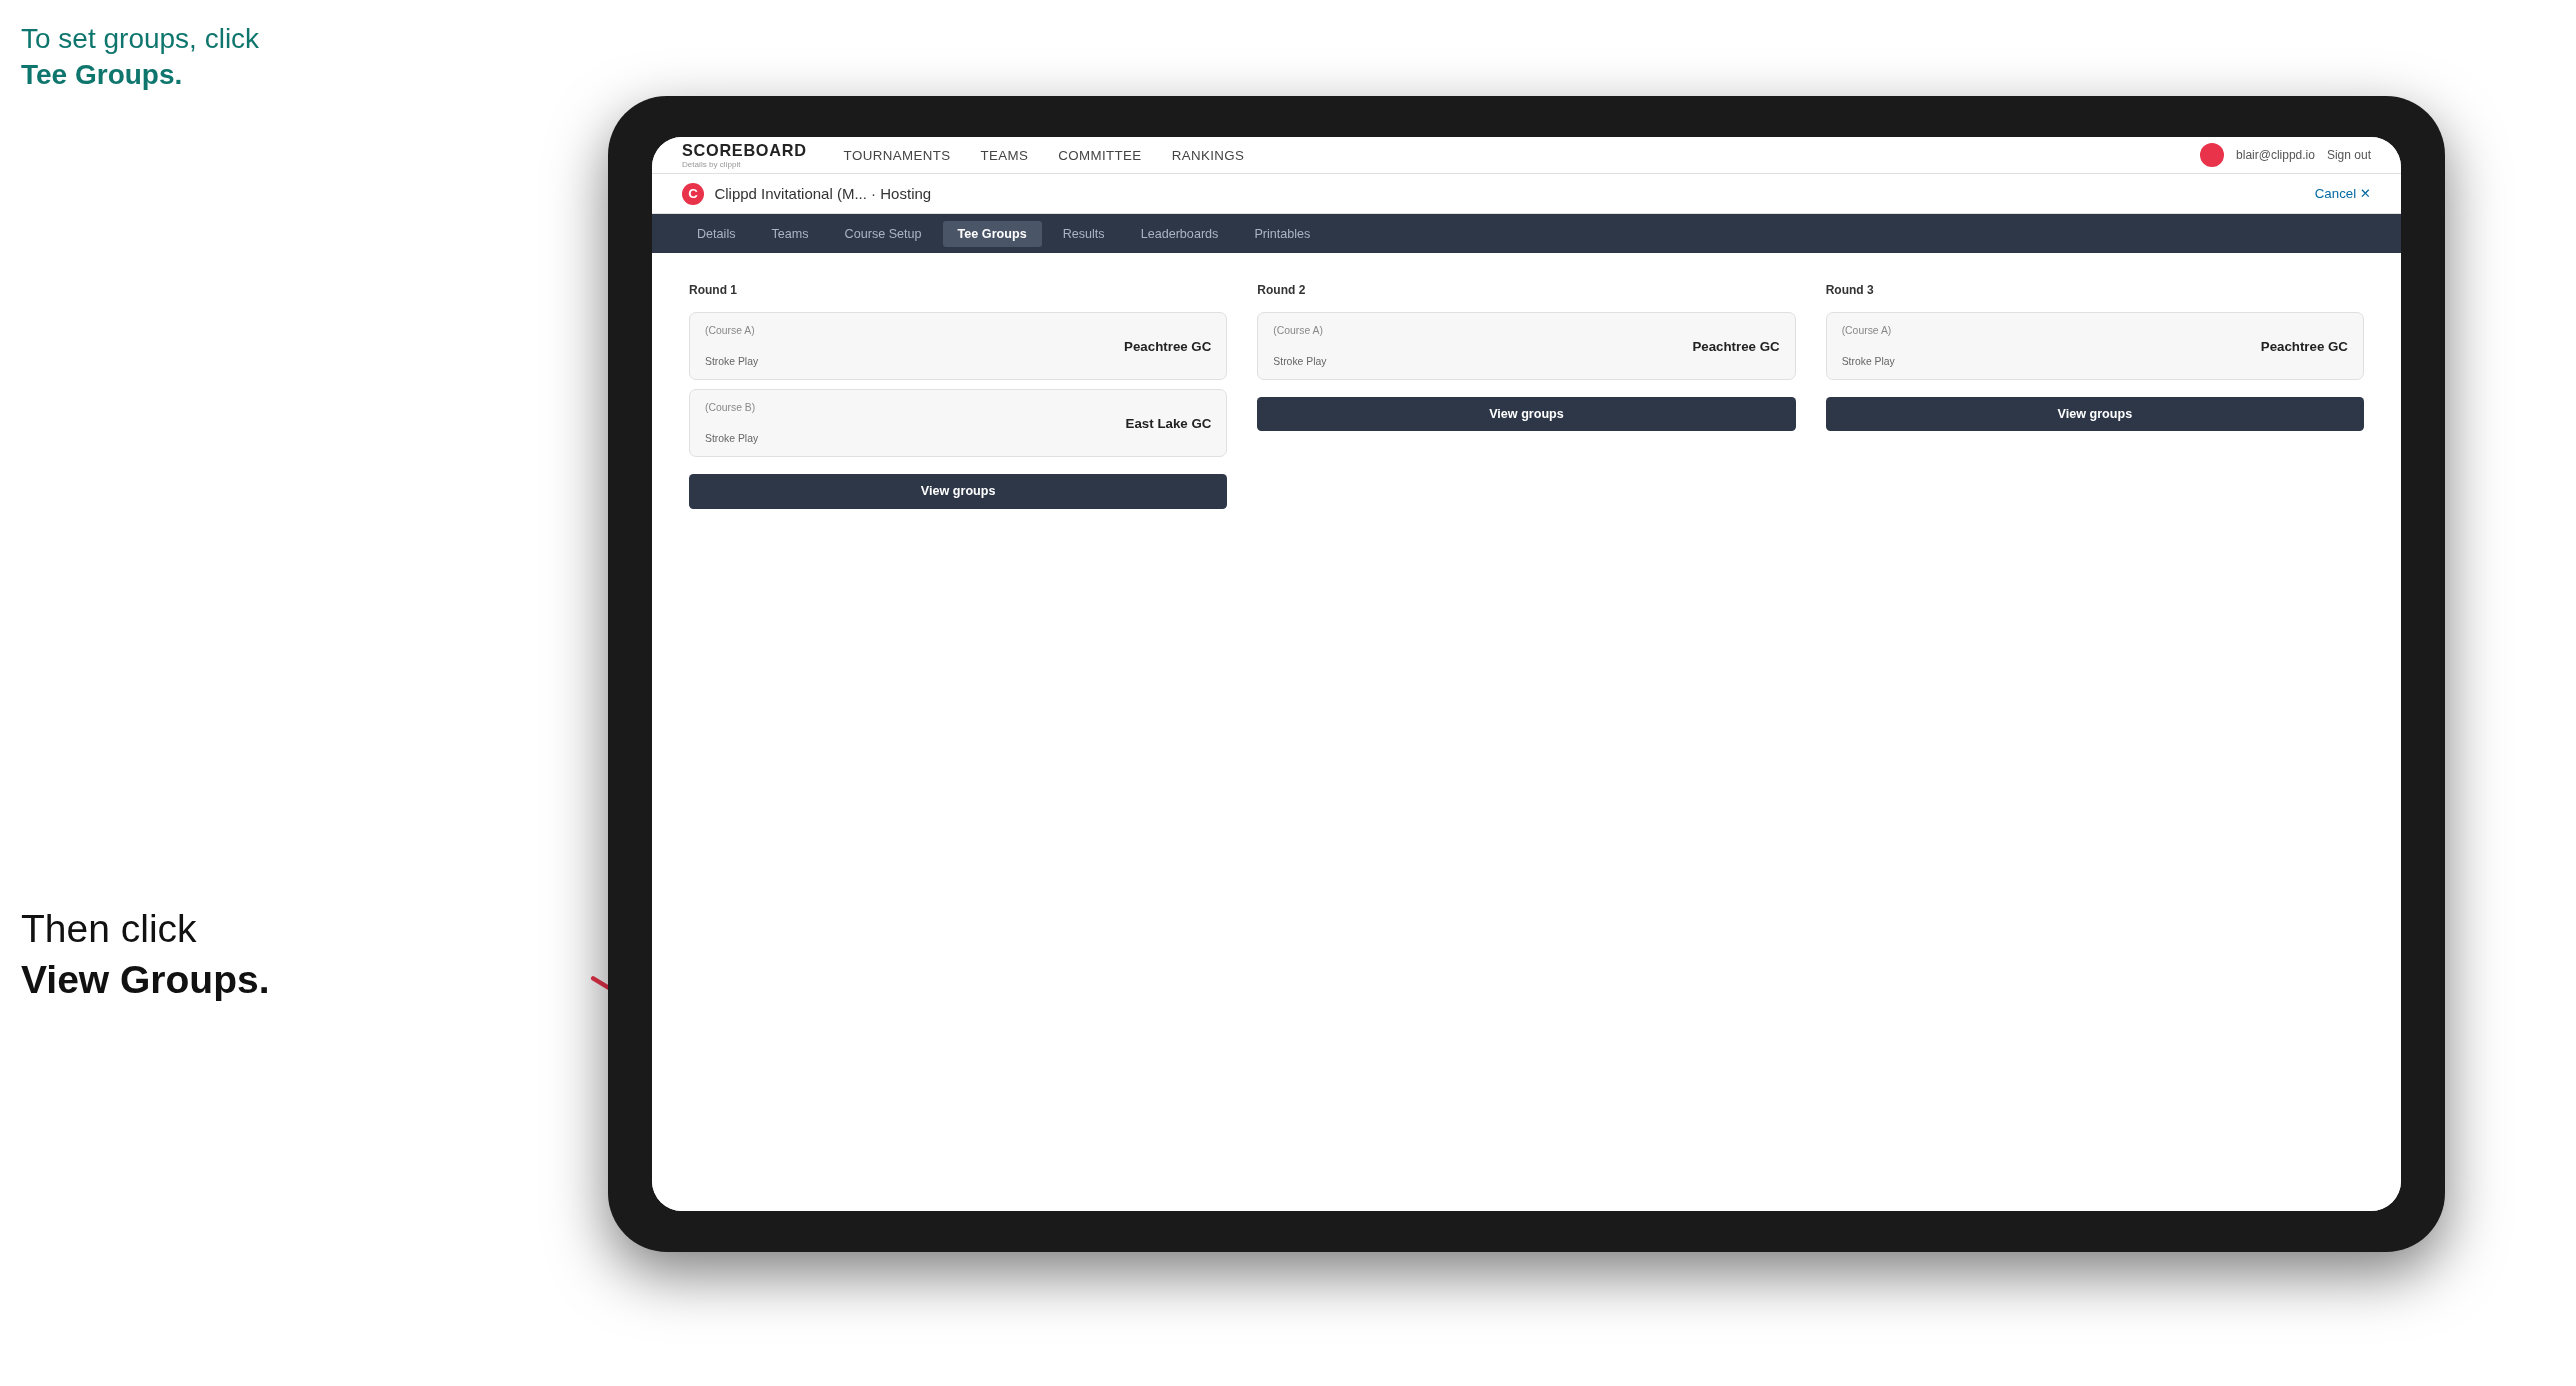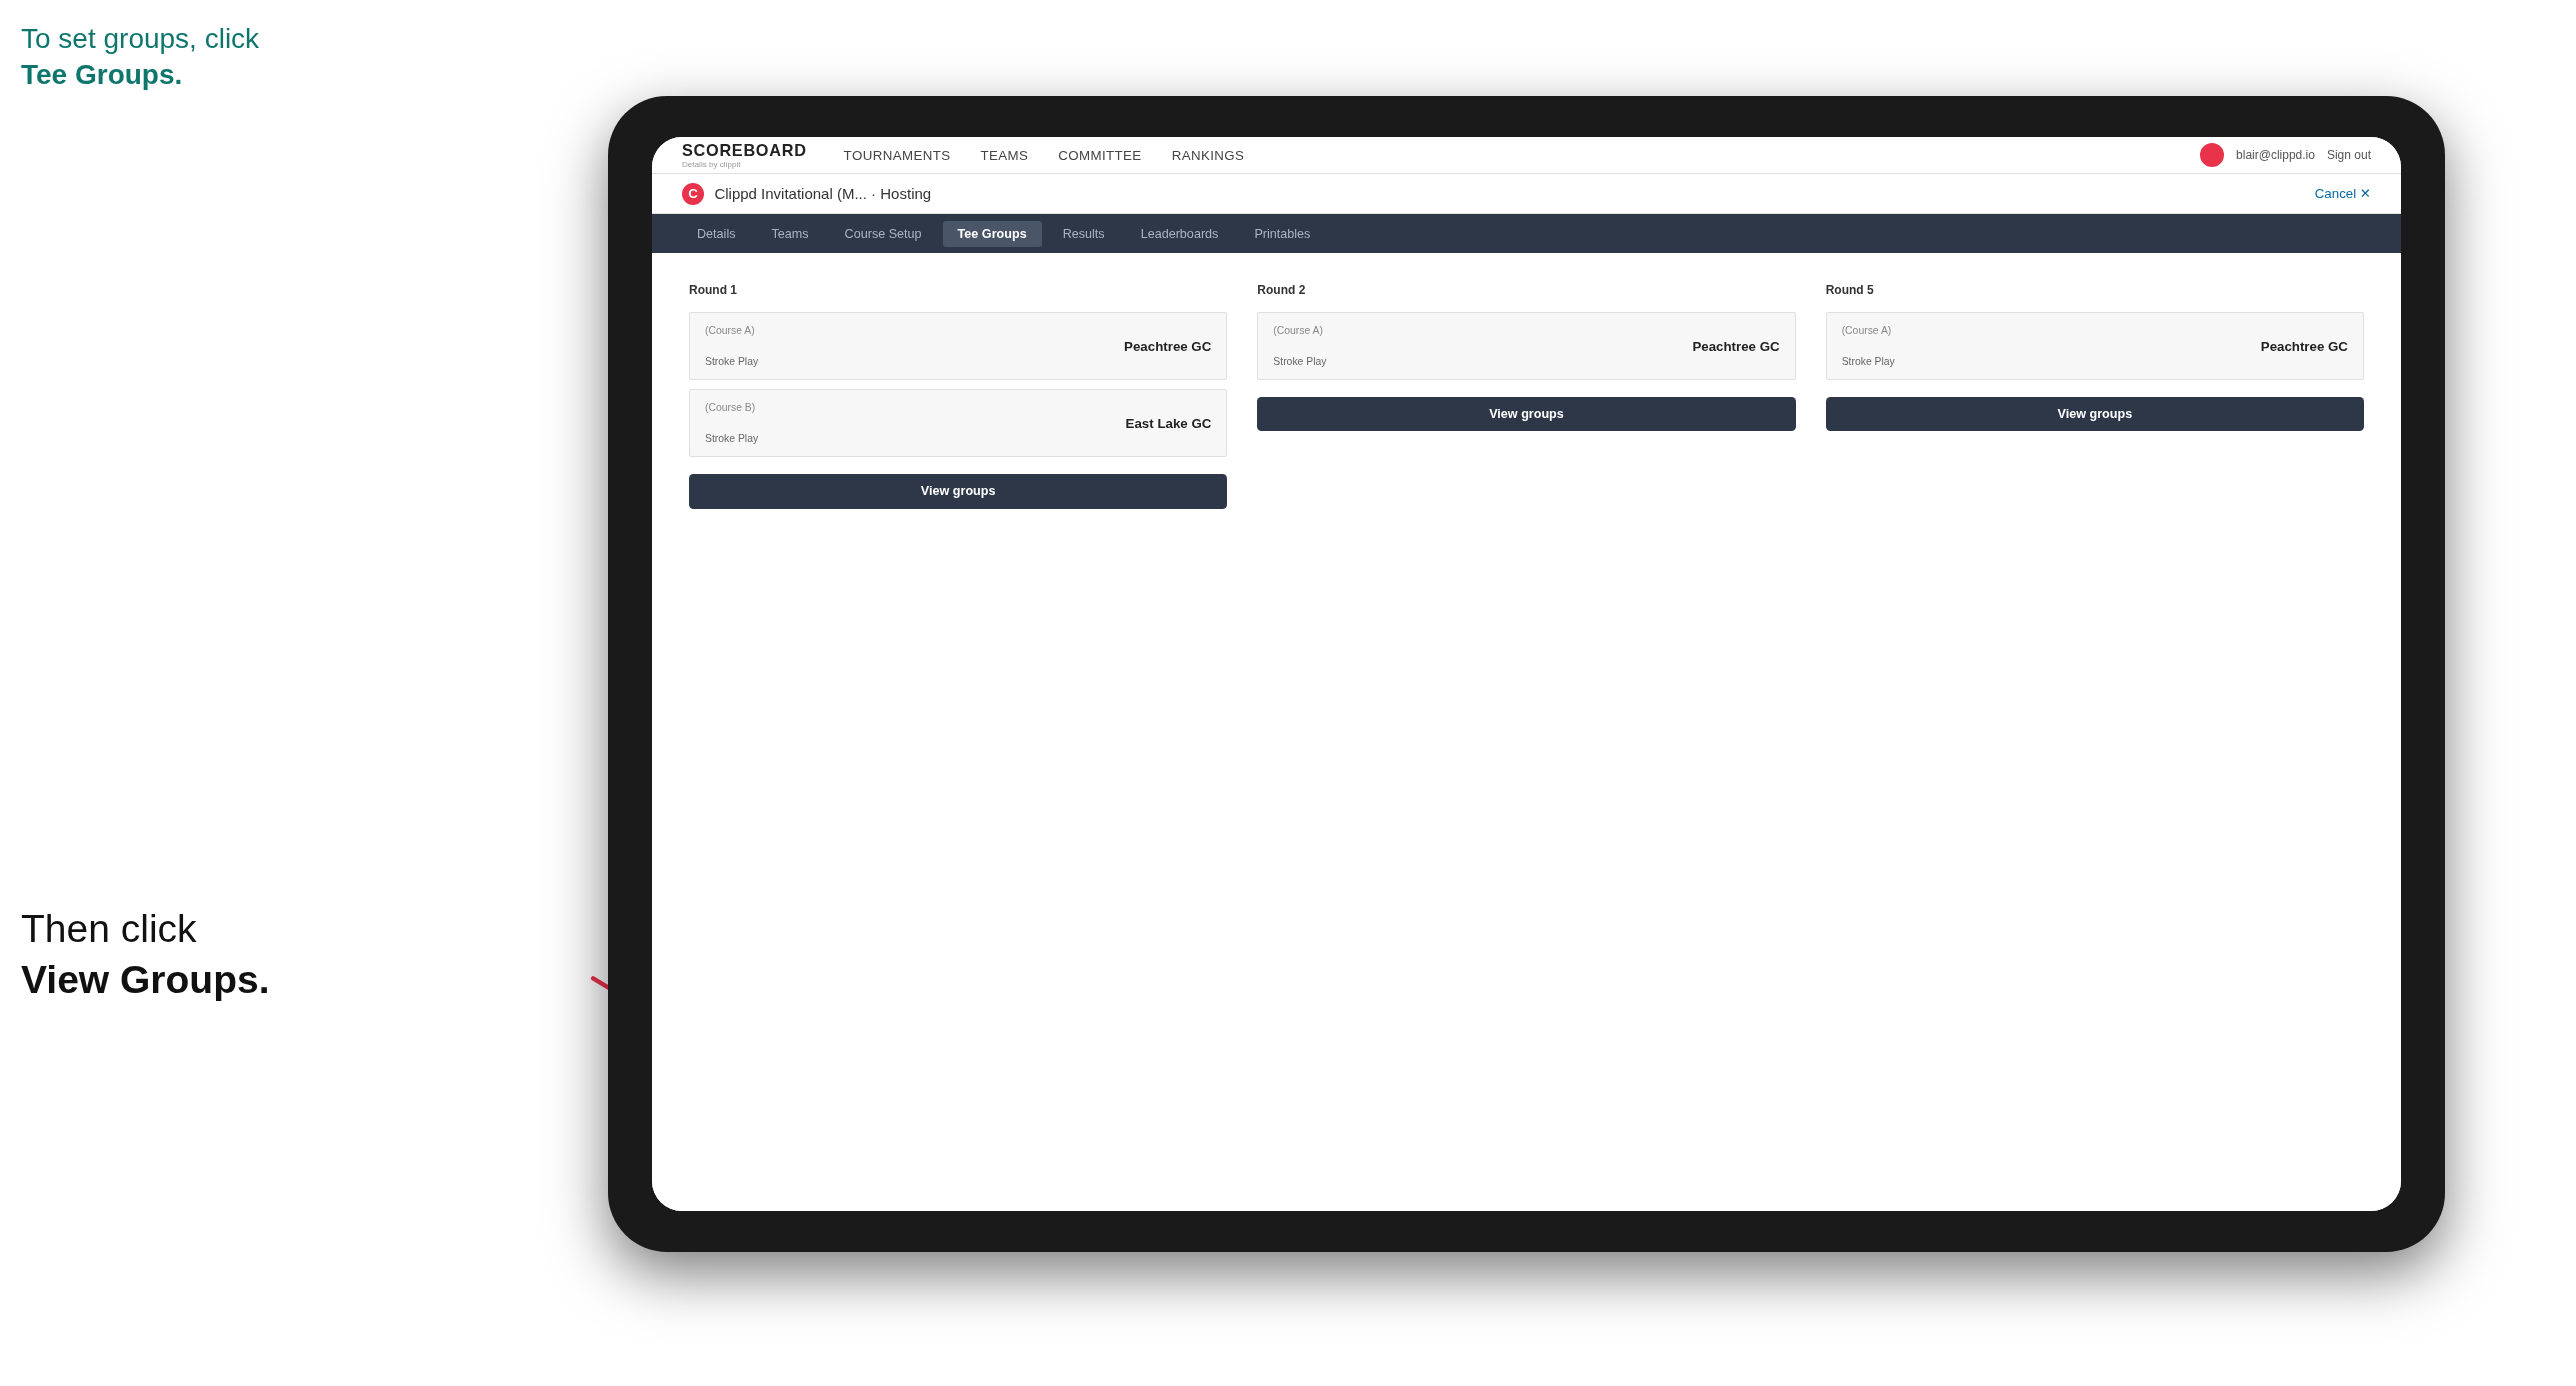--- a/index.html
+++ b/index.html
@@ -205,21 +205,21 @@
     .round-title {
       font-size: 12px;
       font-weight: 600;
       color: #333;
       margin-bottom: 15px;
     }
 
     .course-card {
       background: #f7f7f7;
       border: 0.7px solid #e0e0e0;
-      border-radius: 2px;
+      border-radius: 7px;
       padding: 12px 15px;
       margin-bottom: 9px;
     }
 
     .course-label {
       font-size: 10.4px;
       color: #888;
       margin-bottom: 3px;
     }
 
@@ -371,21 +371,21 @@
           <div class="round-title">Round 2</div>
           <div class="course-card">
             <div class="course-label">(Course A)</div>
             <div class="course-name">Peachtree GC</div>
             <div class="course-type">Stroke Play</div>
           </div>
           <button class="view-groups-btn">View groups</button>
         </div>
 
         <div class="round-column">
-          <div class="round-title">Round 5</div>
+          <div class="round-title">Round 3</div>
           <div class="course-card">
             <div class="course-label">(Course A)</div>
             <div class="course-name">Peachtree GC</div>
             <div class="course-type">Stroke Play</div>
           </div>
           <button class="view-groups-btn">View groups</button>
         </div>
 
       </div>
     </div>

